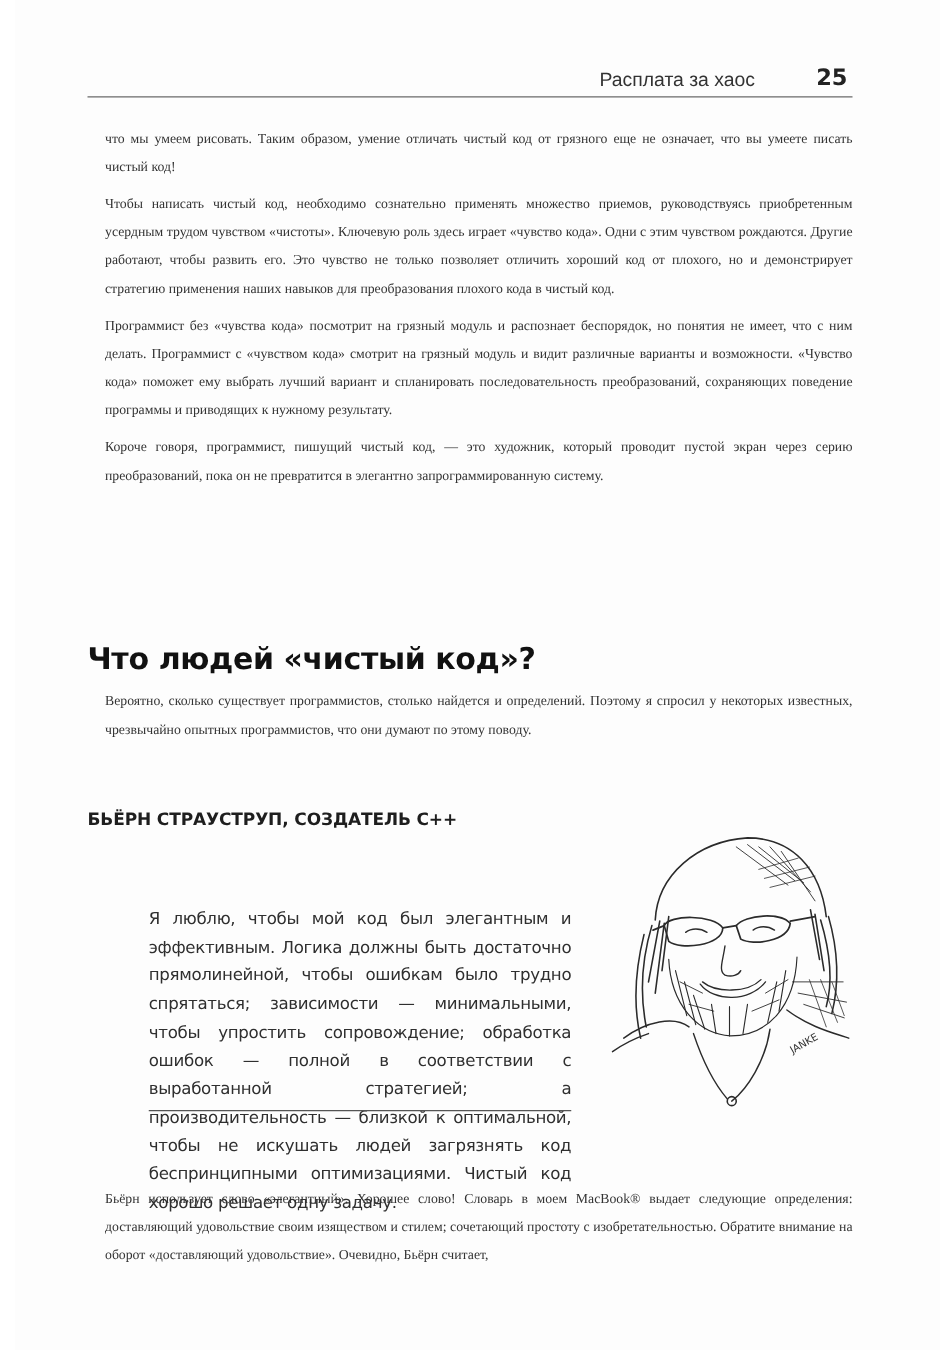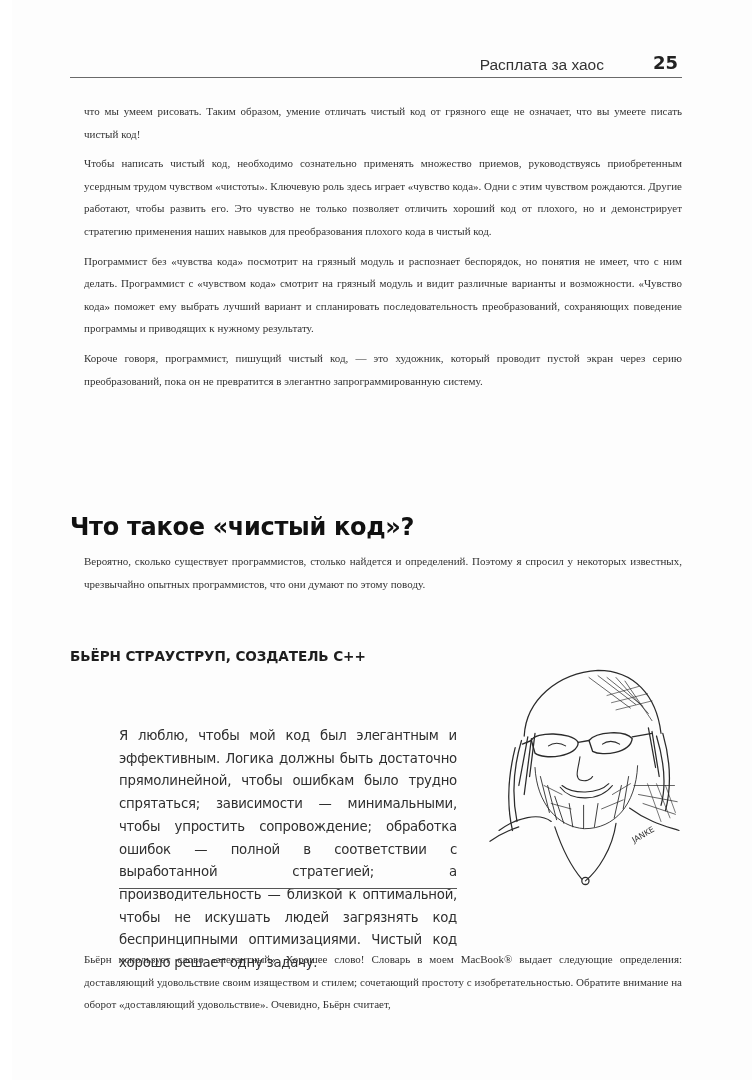--- a/index.html
+++ b/index.html
@@ -34,21 +34,21 @@
     <span class="num">25</span>
   </div>
 
   <div class="body-text p-first-block">
     <p class="para">что мы умеем рисовать. Таким образом, умение отличать чистый код от грязного еще не означает, что вы умеете писать чистый код!</p>
     <p class="para">Чтобы написать чистый код, необходимо сознательно применять множество приемов, руководствуясь приобретенным усердным трудом чувством «чистоты». Ключевую роль здесь играет «чувство кода». Одни с этим чувством рождаются. Другие работают, чтобы развить его. Это чувство не только позволяет отличить хороший код от плохого, но и демонстрирует стратегию применения наших навыков для преобразования плохого кода в чистый код.</p>
     <p class="para">Программист без «чувства кода» посмотрит на грязный модуль и распознает беспорядок, но понятия не имеет, что с ним делать. Программист с «чувством кода» смотрит на грязный модуль и видит различные варианты и возможности. «Чувство кода» поможет ему выбрать лучший вариант и спланировать последовательность преобразований, сохраняющих поведение программы и приводящих к нужному результату.</p>
     <p class="para">Короче говоря, программист, пишущий чистый код, — это художник, который проводит пустой экран через серию преобразований, пока он не превратится в элегантно запрограммированную систему.</p>
   </div>
 
-  <div class="section-head">Что такое «чистый код»?</div>
+  <div class="section-head">Что людей «чистый код»?</div>
 
   <div class="body-text p-section-intro">
     <p class="para">Вероятно, сколько существует программистов, столько найдется и определений. Поэтому я спросил у некоторых известных, чрезвычайно опытных программистов, что они думают по этому поводу.</p>
   </div>
 
   <div class="quote-author">
     <div>Бьёрн Страуструп, создатель C++</div>
   </div>
 
   <div class="quote-body">Я люблю, чтобы мой код был элегантным и эффективным. Логика должны быть достаточно прямолинейной, чтобы ошибкам было трудно спрятаться; зависимости — минимальными, чтобы упростить сопровождение; обработка ошибок — полной в соответствии с выработанной стратегией; а производительность — близкой к оптимальной, чтобы не искушать людей загрязнять код беспринципными оптимизациями. Чистый код хорошо решает одну задачу.</div>

